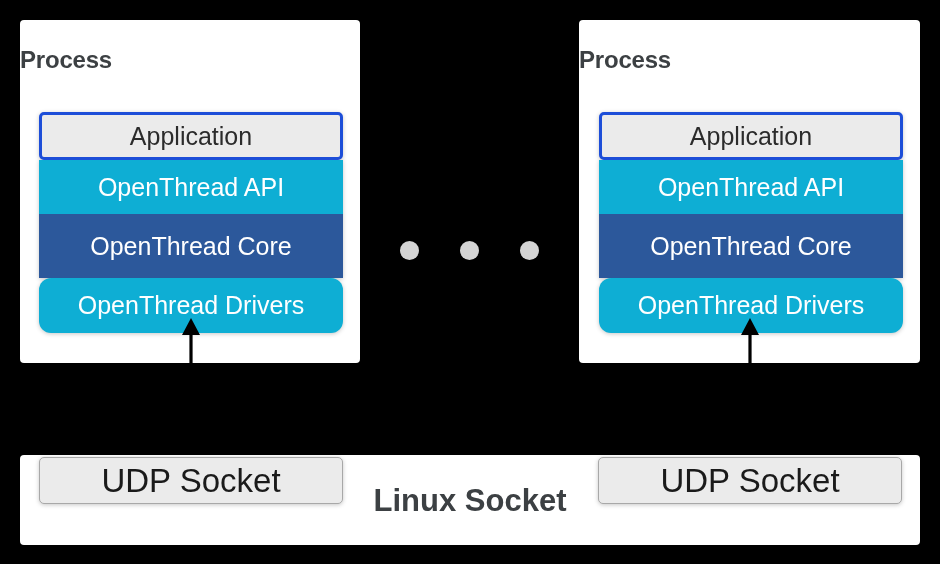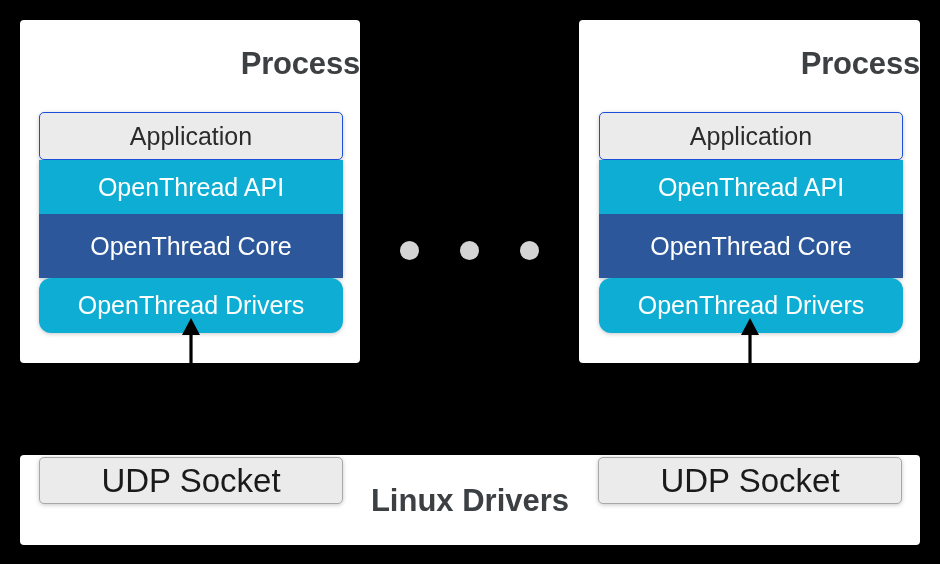--- a/index.html
+++ b/index.html
@@ -28,22 +28,22 @@
     box-sizing: border-box;
   }
   #process-left  { left: 20px;  top: 20px; width: 340px; height: 343px; }
   #process-right { left: 579px; top: 20px; width: 341px; height: 343px; }
 
   .process-title {
     position: absolute;
     top: 28px;
     left: 0;
     width: 100%;
-    text-align: right;
-    font-size: 31px;
+    text-align: left;
+    font-size: 24px;
     font-weight: bold;
     color: #3c4043;
     letter-spacing: -0.2px;
     line-height: 1;
   }
 
   
   .layer-stack {
     position: absolute;
     left: 19px;
@@ -59,21 +59,21 @@
     text-align: center;
     font-size: 25px;
     line-height: 1;
     display: flex;
     align-items: center;
     justify-content: center;
   }
   .layer-app {
     height: 48px;
     background: #ebebeb;
-    border: 1px solid #1d4ed8;
+    border: 3px solid #1d4ed8;
     border-radius: 5px;
     color: #2b2b2b;
   }
   .layer-api {
     height: 54px;
     background: #0eaed4;
     color: #ffffff;
   }
   .layer-core {
     height: 64px;
@@ -192,20 +192,20 @@
     <path d="M11 0 L20 17 L12.6 17 L12.6 46 L9.4 46 L9.4 17 L2 17 Z" fill="#000000"></path>
   </svg>
 
   <div id="ellipsis-dots">
     <span class="dot dot-1"></span>
     <span class="dot dot-2"></span>
     <span class="dot dot-3"></span>
   </div>
 
   <div id="kernel-panel">
-    <div class="kernel-title">Linux Drivers</div>
+    <div class="kernel-title">Linux Socket</div>
 
     <div class="udp-socket" id="udp-socket-left">UDP Socket</div>
 
     <div class="udp-socket" id="udp-socket-right">UDP Socket</div>
   </div>
 
 </div>
 
 </body></html>

